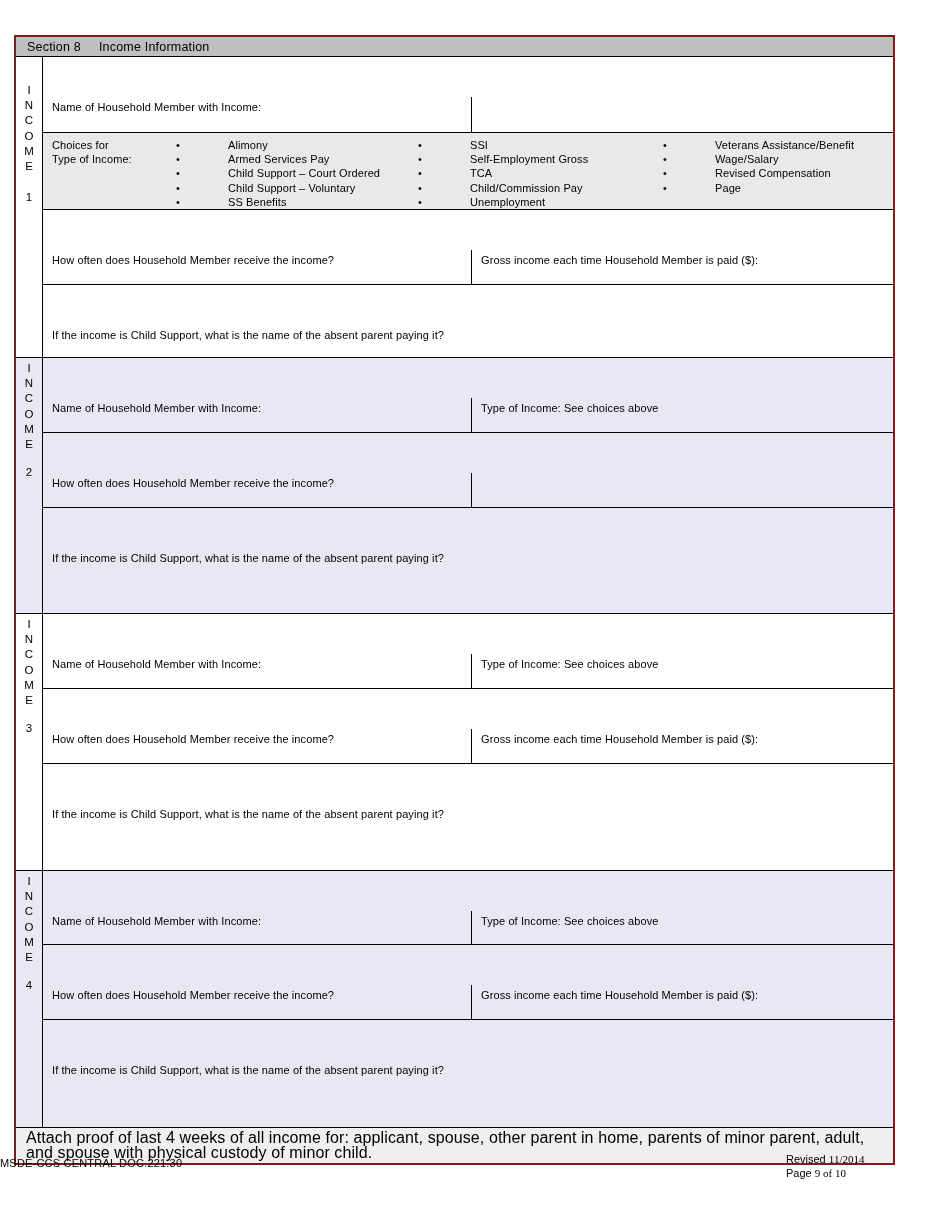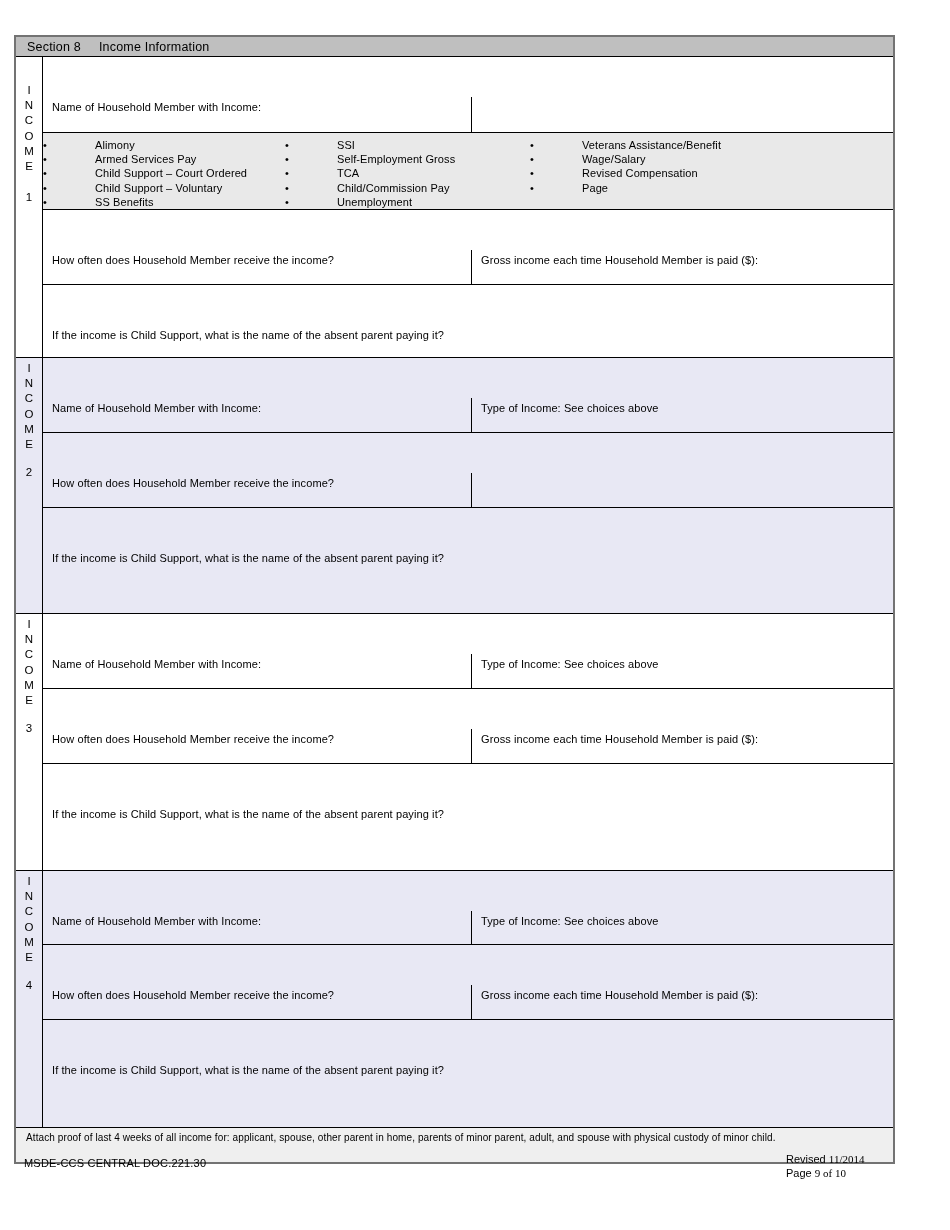--- a/index.html
+++ b/index.html
@@ -4,21 +4,21 @@
 <style>
   * { margin:0; padding:0; box-sizing:border-box; }
   html,body { background:#ffffff; }
   body {
     width:950px; height:1230px; position:relative;
     font-family:"Liberation Sans", sans-serif; color:#000;
     overflow:hidden;
   }
   .form-table {
     position:absolute; left:14px; top:35px; width:881px;
-    border:2px solid #737373; background:#fff;
+    border:2px solid #7f1d1d; background:#fff;
   }
   .section-header {
     height:20px; background:#bfbfbf; border-bottom:1px solid #000;
     display:flex; align-items:center; font-size:12.5px;
     padding-left:11px; letter-spacing:0.2px;
   }
   .section-header .sec-no { margin-right:18px; }
 
   .income-block { display:flex; border-bottom:1px solid #000; background:#fff; }
   .income-block.lavender { background:#e8e8f4; }
@@ -51,26 +51,26 @@
   }
   .choices-label { width:133px; flex:0 0 133px; padding-left:9px; }
   .choice-col { display:flex; flex-direction:column; }
   .choice-col.c1 { width:242px; flex:0 0 242px; }
   .choice-col.c2 { width:245px; flex:0 0 245px; }
   .choice-col.c3 { flex:1; }
   .choice-item { display:flex; }
   .choice-item .bullet { width:52px; flex:0 0 52px; text-align:left; font-size:11px; }
 
   .note-row {
-    background:#efefef; min-height:34px; font-size:10px;
+    background:#efefef; min-height:34px; font-size:16px;
     padding:3px 10px; line-height:14.5px; letter-spacing:0.1px;
   }
 
   .footer-doc-code {
-    position:absolute; left:24px; top:1157px; font-size:11px; letter-spacing:0.2px;
+    position:absolute; left:0; top:1157px; font-size:11px; letter-spacing:0.2px;
   }
   .footer-right {
     position:absolute; left:786px; top:1153px; font-size:11px; line-height:13.5px;
   }
   .serifish { font-family:"Liberation Serif", serif; }
 </style>
 </head>
 <body>
 
 <div class="form-table">
@@ -88,20 +88,24 @@
 O
 M
 E</div>
       <div class="num">1</div>
     </div>
     <div class="rows">
       <div class="row rh36">
         <div class="cell left">Name of Household Member with Income:</div>
       </div>
       <div class="choices-row">
+        <div class="choices-label">
+          <div>Choices for</div>
+          <div>Type of Income:</div>
+        </div>
         <div class="choice-col c1">
           <div class="choice-item">
               <span class="bullet">•</span>
               <span>Alimony</span>
             </div>
           <div class="choice-item">
               <span class="bullet">•</span>
               <span>Armed Services Pay</span>
             </div>
           <div class="choice-item">

